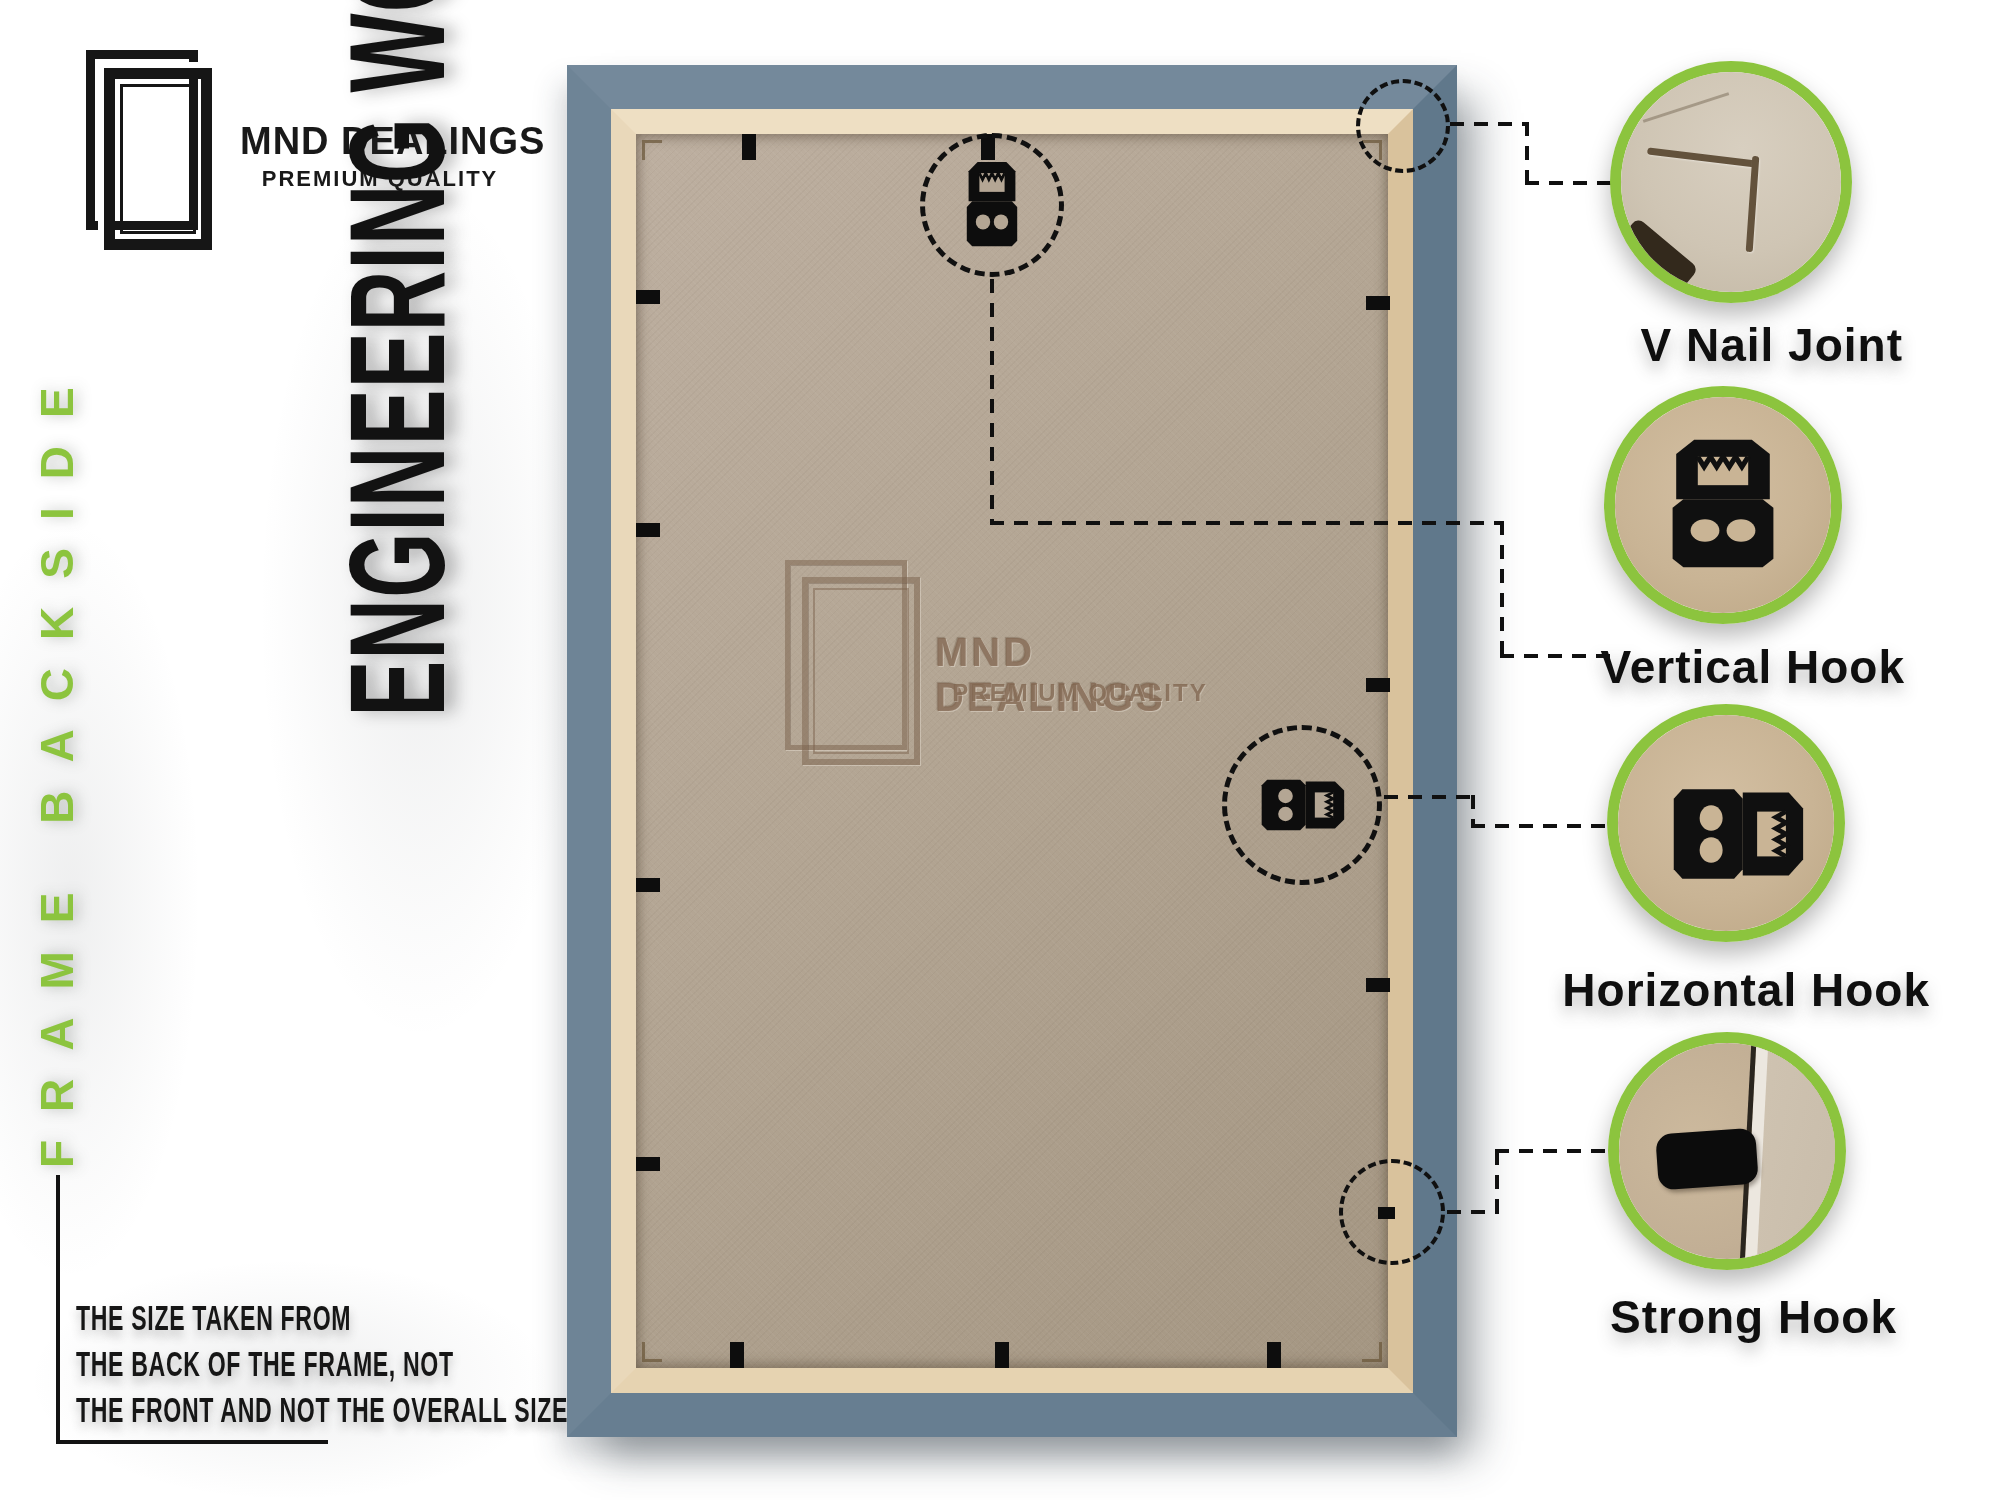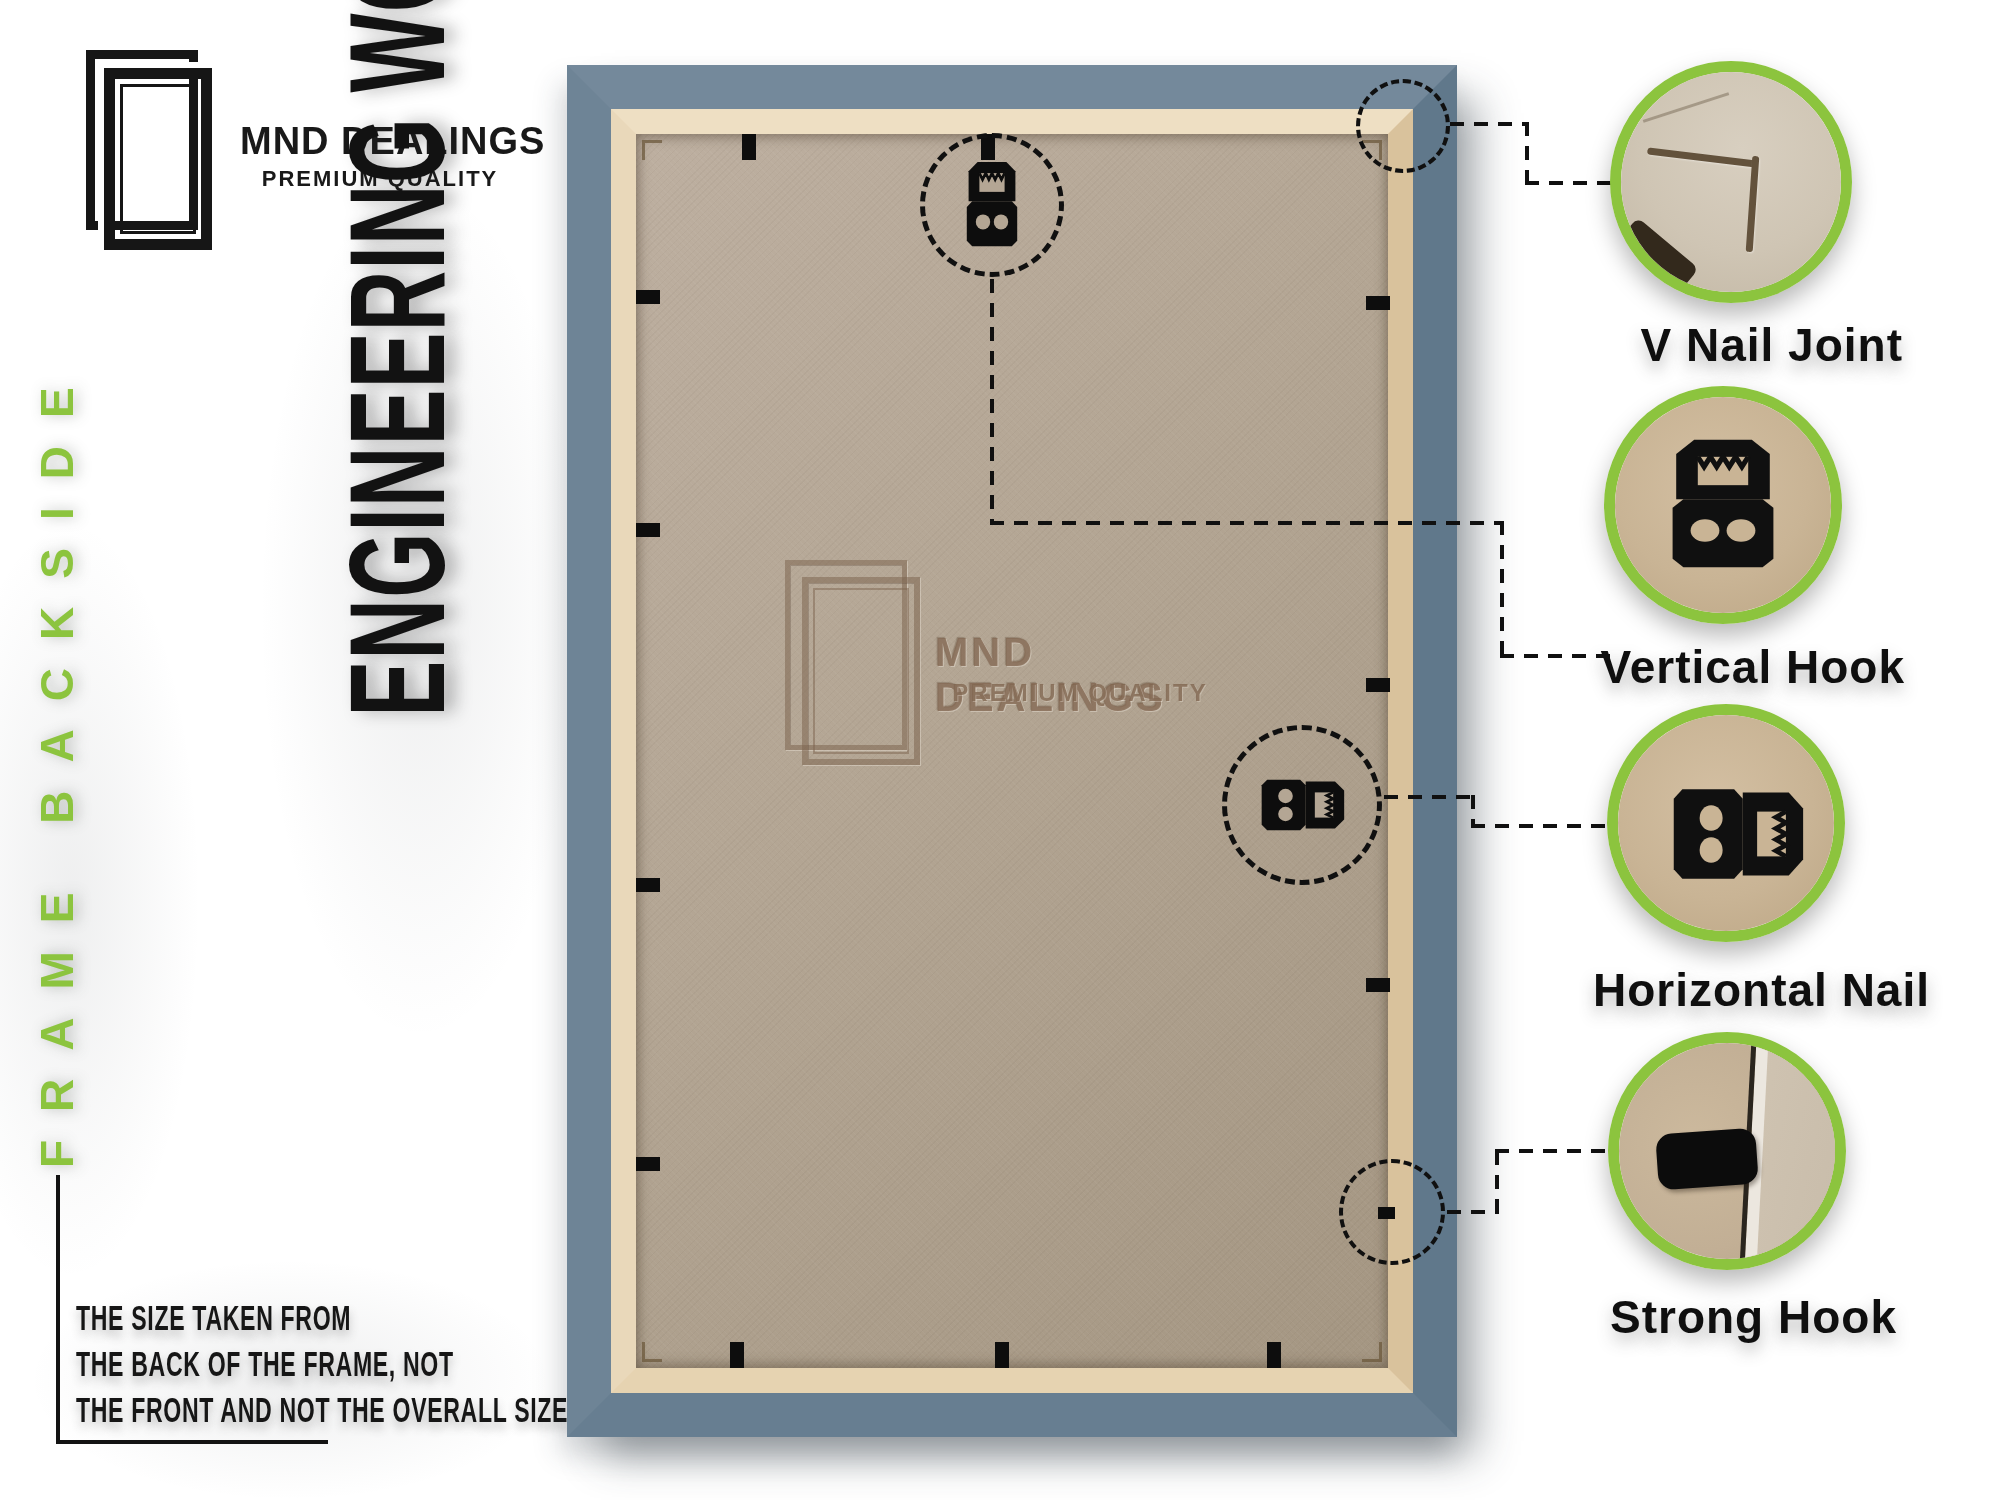--- a/index.html
+++ b/index.html
@@ -235,21 +235,21 @@
     <div class="cardboard"></div>
     <svg class="hook-svg" style="left:71px; top:50px; --hole:#c9b495; transform:rotate(90deg);" width="96" height="138" viewBox="0 0 60 96" preserveAspectRatio="none">
       <path d="M14 2 H46 L56 12 V44 H4 V12 Z" fill="#101010"></path>
       <rect x="16" y="14" width="28" height="20" fill="var(--hole)"></rect>
       <path d="M16 14 l3.5 7 3.5 -7 3.5 7 3.5 -7 3.5 7 3.5 -7 3.5 7 3.5 -7" stroke="#101010" stroke-width="3" fill="none"></path>
       <path d="M8 44 H52 L58 50 V86 L52 92 H8 L2 86 V50 Z" fill="#101010"></path>
       <circle cx="20" cy="66" r="8" fill="var(--hole)"></circle>
       <circle cx="40" cy="66" r="8" fill="var(--hole)"></circle>
     </svg>
   </div>
-  <div class="callout-label" style="left:1530px; top:963px; width:400px;">Horizontal Nail</div>
+  <div class="callout-label" style="left:1530px; top:963px; width:400px;">Horizontal Hook</div>
 
   <div class="callout-circle" style="left:1608px; top:1032px; width:238px; height:238px;">
     <div id="strong-bg-left"></div>
     <div id="strong-bg-right"></div>
     <div id="strong-edge-light"></div>
     <div id="strong-edge-dark"></div>
     <div id="strong-clip-shape"></div>
   </div>
   <div class="callout-label" style="left:1557px; top:1290px; width:340px;">Strong Hook</div>
 

